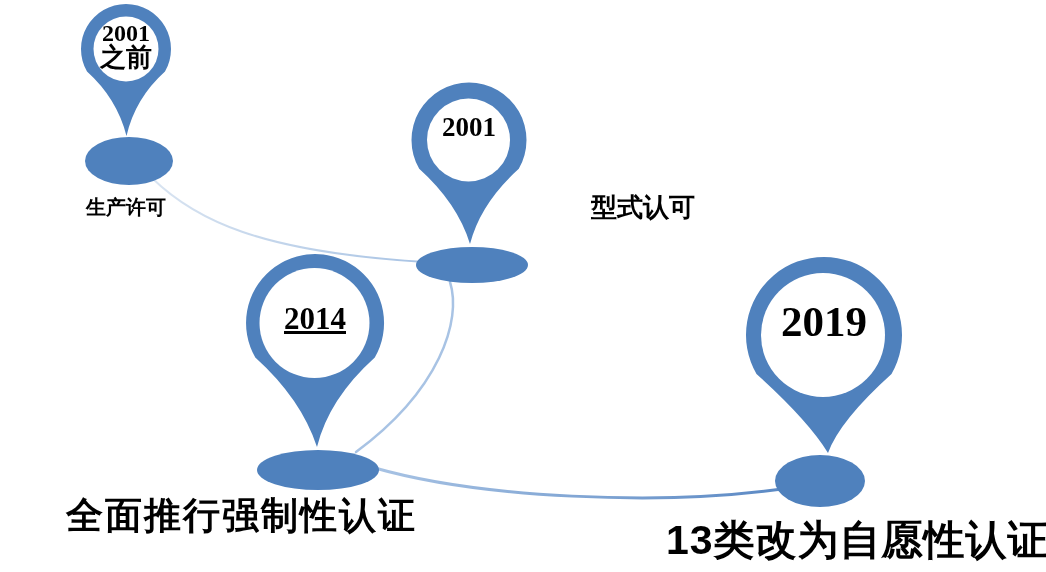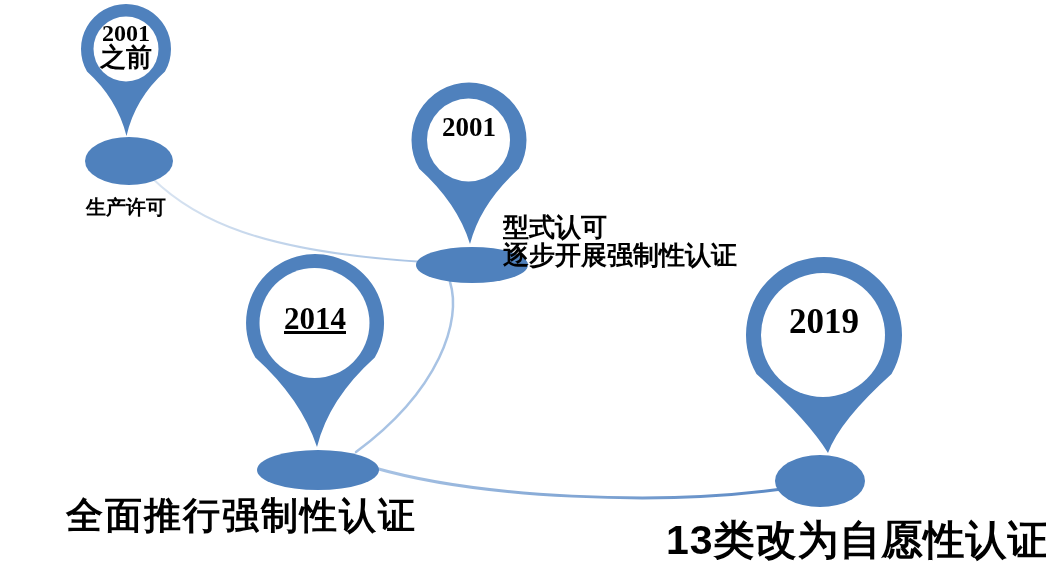--- a/index.html
+++ b/index.html
@@ -22,26 +22,26 @@
   .pin-face{fill:var(--pin-inner,#FFFFFF);}
   .year{
     position:absolute;text-align:center;
     font-family:"Liberation Serif","DejaVu Serif",serif;
     font-weight:bold;color:var(--year-text,#000);
   }
   .year-1{left:66px;top:21px;width:120px;font-size:24px;line-height:25px;}
   .year-1 .yr-sub{display:block;font-size:26px;line-height:24px;}
   .year-2{left:409px;top:113px;width:120px;font-size:27px;line-height:28px;}
   .year-3{left:245px;top:303px;width:140px;font-size:31px;line-height:32px;text-decoration:underline;}
-  .year-4{left:749px;top:304px;width:150px;font-size:35px;line-height:36px;}
+  .year-4{left:749px;top:304px;width:150px;font-size:43px;line-height:36px;}
   .caption{position:absolute;color:var(--label-text,#000);white-space:nowrap;}
   .caption-serif{font-family:"Liberation Serif","DejaVu Serif",serif;font-weight:bold;}
   .caption-sans{font-family:"Liberation Sans","DejaVu Sans",sans-serif;font-weight:bold;}
   .caption-1{left:86px;top:193px;font-size:20px;line-height:28px;}
-  .caption-2{left:503px;top:194px;width:280px;text-align:left;font-size:26px;line-height:28px;margin-top:20px;}
+  .caption-2{left:503px;top:194px;width:280px;text-align:center;font-size:26px;line-height:28px;}
   .caption-3{left:18px;top:496px;font-size:37px;line-height:40px;letter-spacing:2px;margin-left:48px;}
   .caption-4{left:666px;top:518px;font-size:41px;line-height:44px;letter-spacing:1px;}
 </style>
 </head>
 <body>
 
 <div class="canvas">
 
   <svg class="art" width="1046" height="572" viewBox="0 0 1046 572">
     <defs>
@@ -94,18 +94,17 @@
   <div class="year year-3">
     <span class="yr">2014</span>
   </div>
   <div class="year year-4">
     <span class="yr">2019</span>
   </div>
 
   <div class="caption caption-serif caption-1">生产许可</div>
   <div class="caption caption-serif caption-2">
     <div>型式认可</div>
-    <div>逐步开展强制性认证</div>
   </div>
   <div class="caption caption-sans caption-3">全面推行强制性认证</div>
   <div class="caption caption-sans caption-4">13类改为自愿性认证</div>
 
 </div>
 
 </body></html>

